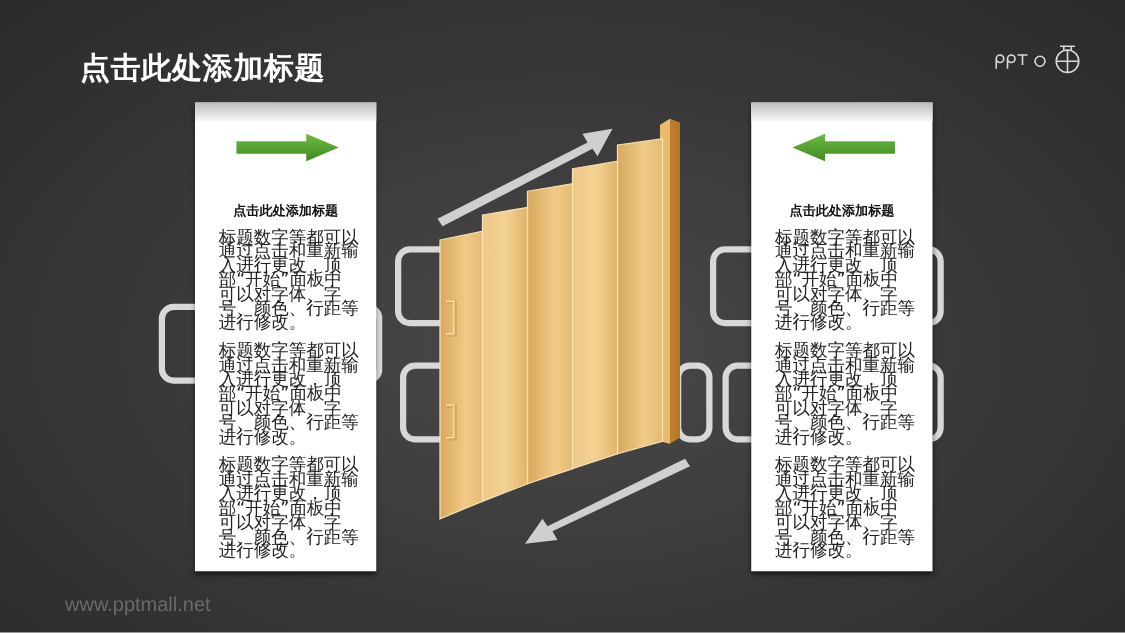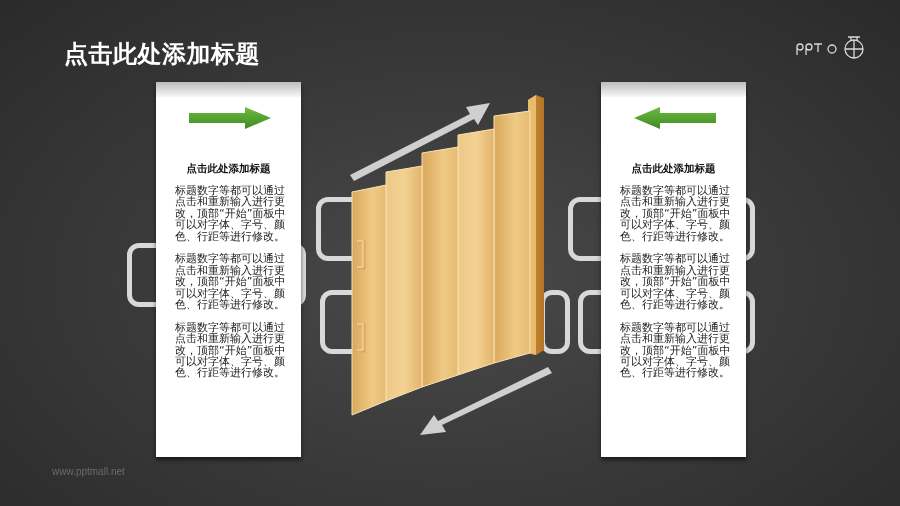--- a/index.html
+++ b/index.html
@@ -8,43 +8,43 @@
     position: relative;
     font-family: "DejaVu Sans", "Liberation Sans", sans-serif;
     background: radial-gradient(ellipse at 50% 55%, #4a4a4a 0%, #3b3b3b 45%, #2a2a2a 100%);
   }
   .slide-title {
     position: absolute; left: 64px; top: 38px;
     color: #ffffff; font-size: 24px; font-weight: bold; letter-spacing: 0.5px;
   }
   .logo { position: absolute; left: 795px; top: 33px; width: 76px; height: 30px; }
   .footer {
-    position: absolute; left: 52px; top: 466px;
-    color: #6a6a6a; font-size: 10px; font-family: "Liberation Sans", sans-serif;
+    position: absolute; left: 52px; top: 476px;
+    color: #6a6a6a; font-size: 16px; font-family: "Liberation Sans", sans-serif;
   }
   .frame {
     position: absolute; border: 5px solid #d8d8d8; border-radius: 12px;
   }
   .panel {
     position: absolute; top: 82px; width: 145px; height: 375px;
     background: #ffffff;
     box-shadow: 0 3px 4px rgba(0,0,0,0.55);
   }
   .panel-cap {
     position: absolute; left: 0; top: 0; width: 100%; height: 15px;
     background: linear-gradient(#bcbcbc, #e6e6e6 70%, #f7f7f7);
   }
   .panel-arrow { position: absolute; top: 25px; left: 33px; width: 82px; height: 22px; }
   .panel-heading {
     position: absolute; top: 80px; left: 0; width: 100%;
     text-align: center; font-size: 10.5px; font-weight: bold; color: #111;
   }
   .panel-body { position: absolute; top: 103px; left: 19px; width: 112px; }
   .para {
-    font-size: 11px; line-height: 11.4px; color: #222;
+    font-size: 14px; line-height: 11.4px; color: #222;
     margin-bottom: 11.4px; word-break: break-all;
   }
   .graphic { position: absolute; left: 330px; top: 85px; width: 240px; height: 370px; }
 </style>
 </head>
 <body>
 
 <div class="frame" style="left:127px; top:243px; width:50px; height:64px;"></div>
 <div class="frame" style="left:280px; top:243px; width:26px; height:64px; border-left:none; border-radius:0 12px 12px 0;"></div>
 <div class="frame" style="left:316px; top:197px; width:60px; height:64px;"></div>

